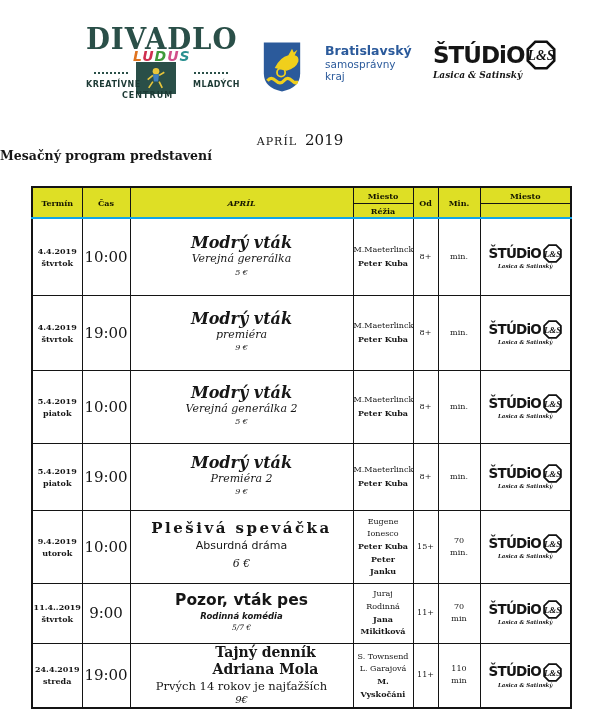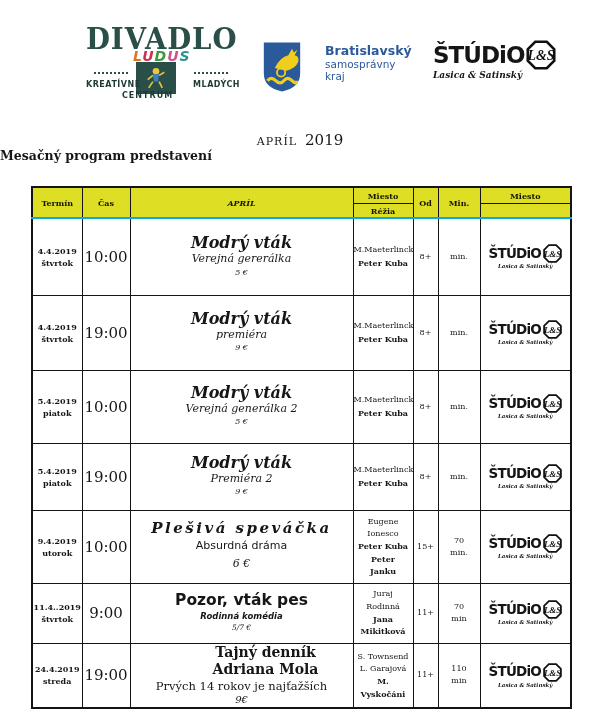--- a/index.html
+++ b/index.html
@@ -60,21 +60,21 @@
   .program thead tr:last-child th,.program thead th[rowspan]{border-bottom:2px solid #0ea5e9;}
   th.h-april{font-style:italic;font-size:10px;}
 
   .c-termin{font-weight:bold;font-size:8px;line-height:1.5;}
   .c-cas{font-size:15px;}
   .c-autor{font-size:8px;line-height:1.55;}
   .c-autor .dir{font-weight:bold;}
   .c-od,.c-min{font-size:8px;white-space:pre-line;line-height:1.5;}
 
   .c-april .title-serif{font-weight:bold;font-style:italic;font-size:16px;line-height:1.15;}
-  .c-april .title-script{font-weight:bold;font-style:italic;font-size:15px;letter-spacing:2.5px;line-height:1.2;}
+  .c-april .title-script{font-weight:bold;font-size:15px;letter-spacing:2.5px;line-height:1.2;}
   .c-april .title-sansbold{font-family:"DejaVu Sans",sans-serif;font-weight:bold;font-size:15.5px;line-height:1.1;}
   .c-april .title-serifroman{font-weight:bold;font-size:14px;line-height:1.25;padding-left:48px;}
   .c-april .sub-serif{font-style:italic;font-size:11px;line-height:1.3;}
   .c-april .sub-sans{font-family:"DejaVu Sans",sans-serif;font-size:11px;line-height:1.6;}
   .c-april .sub-sansit{font-family:"DejaVu Sans",sans-serif;font-style:italic;font-weight:bold;font-size:8.5px;line-height:1.5;}
   .c-april .sub-serifroman{font-size:11.5px;line-height:1.3;}
   .c-april .price-xs{font-style:italic;font-size:7.5px;line-height:1.5;}
   .c-april .price-sm{font-style:italic;font-size:8px;line-height:1.6;}
   .c-april .price-md{font-style:italic;font-size:10px;line-height:1.4;}
   .c-april .price-lg{font-style:italic;font-size:11px;line-height:1.7;}

